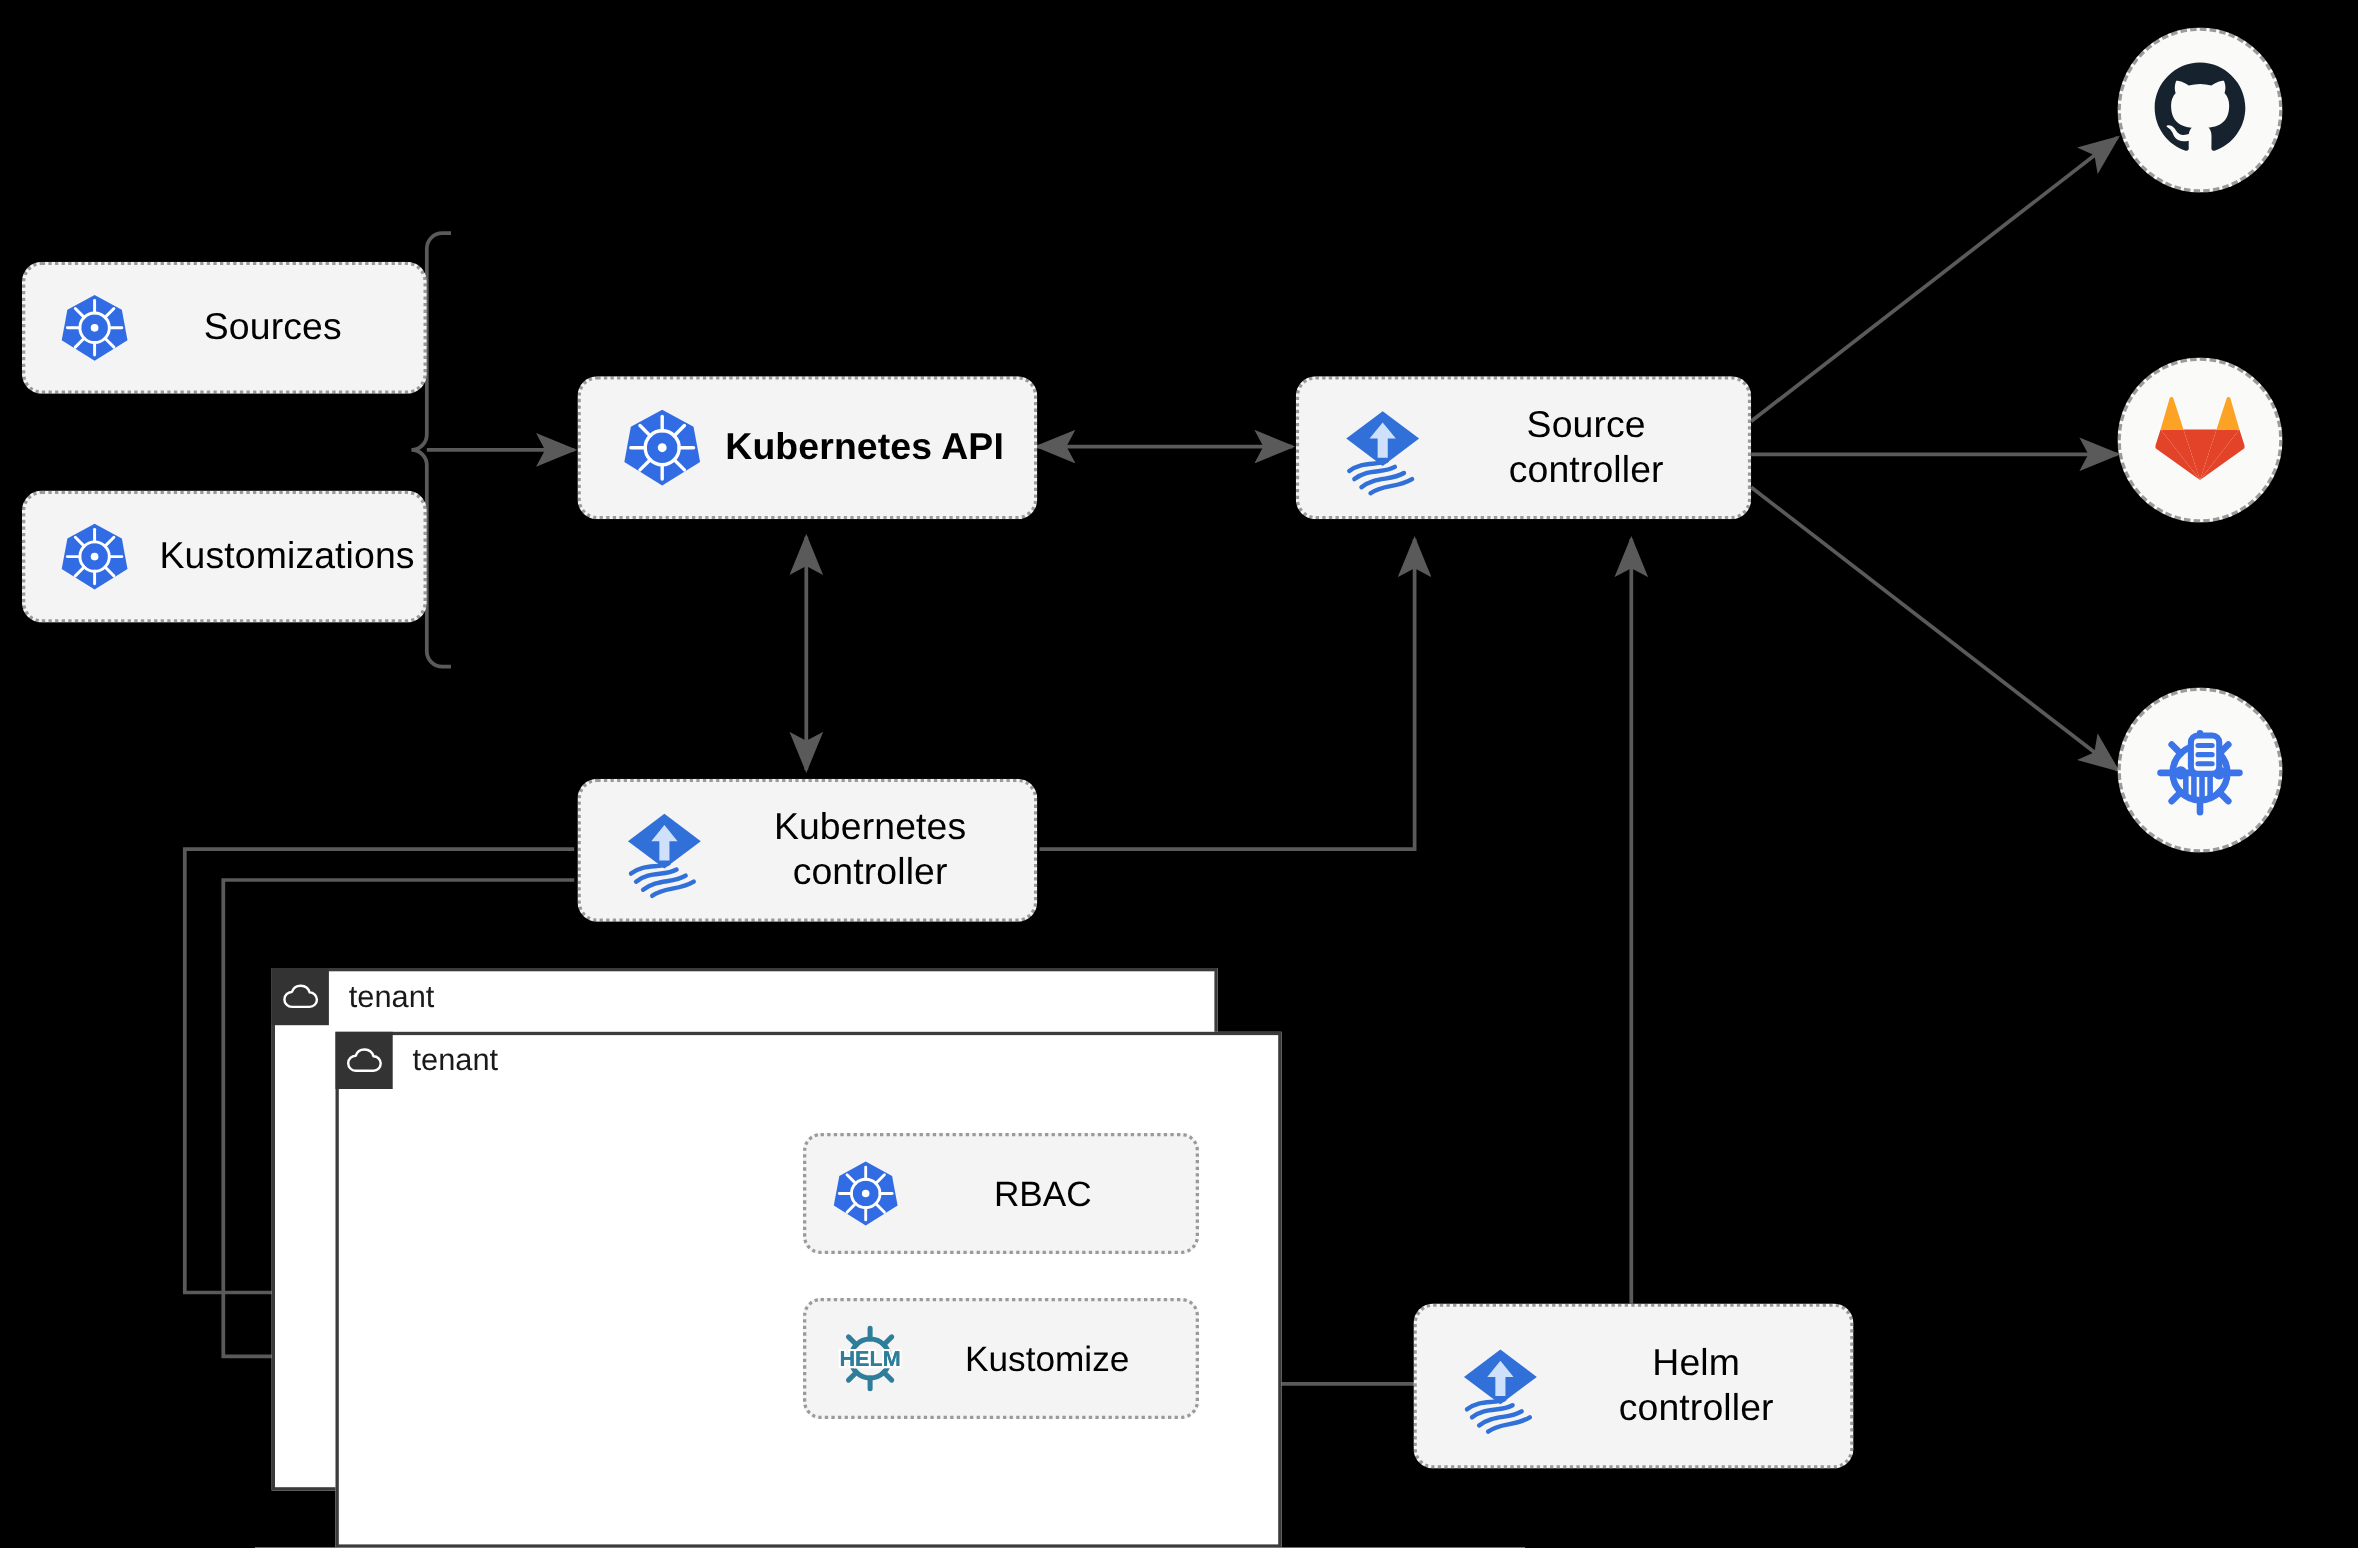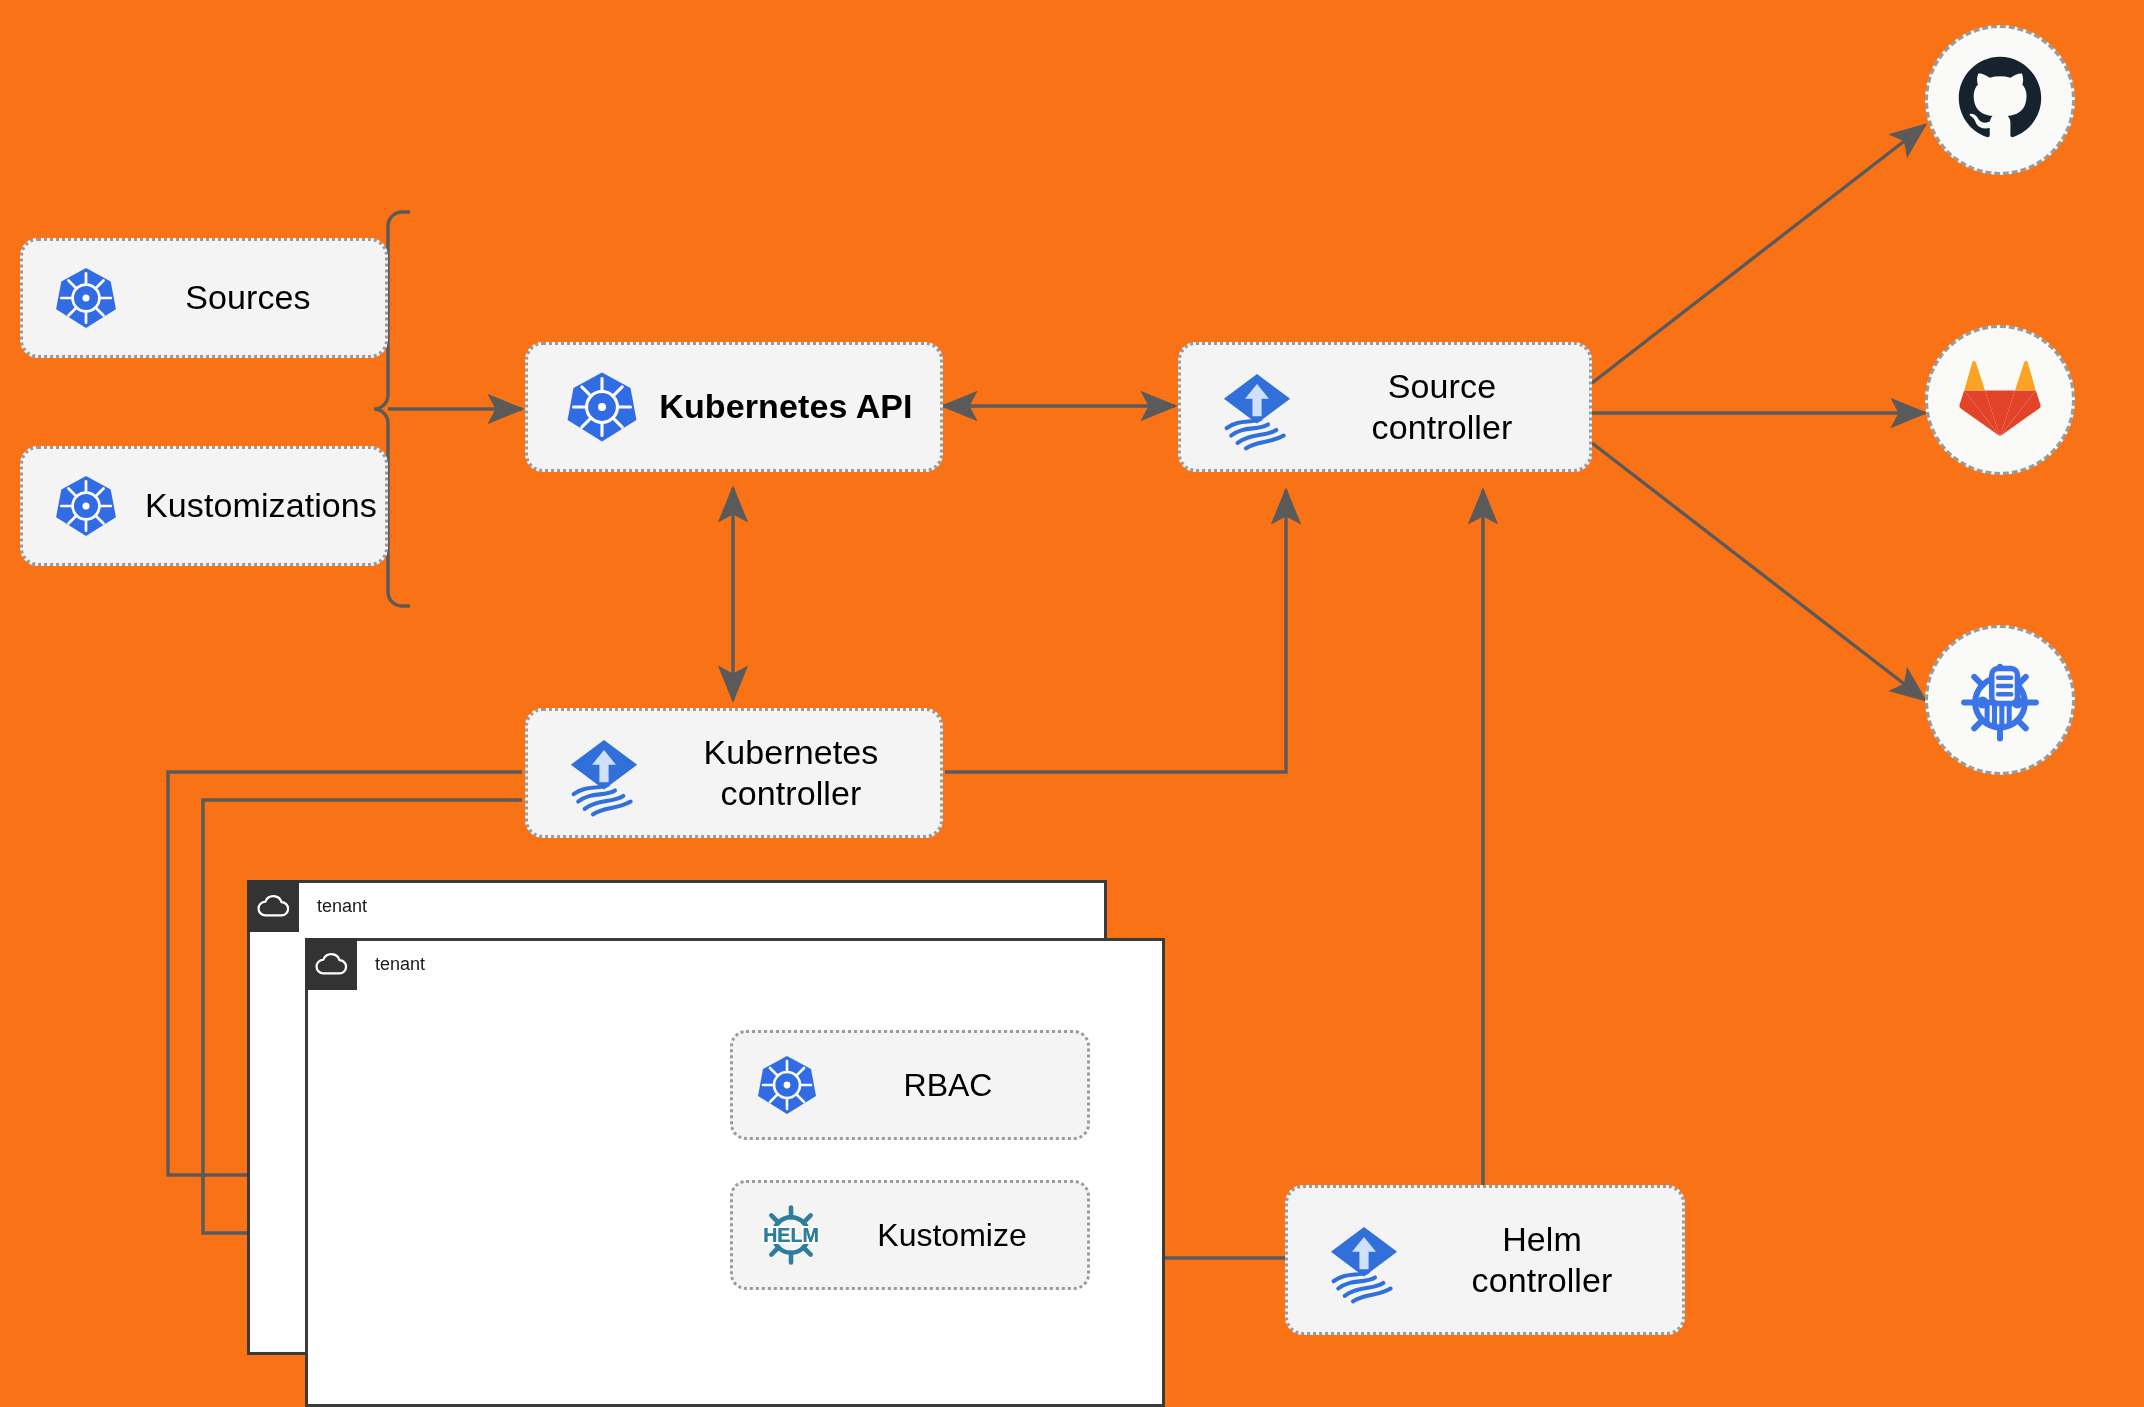--- a/index.html
+++ b/index.html
@@ -7,21 +7,21 @@
     padding: 0;
     background: #ffffff;
   }
   body {
     font-family: "Liberation Sans", sans-serif;
   }
   #stage {
     position: relative;
     width: 2144px;
     height: 1407px;
-    background: #f97316;
+    background: #000000;
     overflow: hidden;
   }
   #wires {
     position: absolute;
     left: 0; top: 0;
     width: 2144px;
     height: 1407px;
     pointer-events: none;
   }
 
@@ -89,21 +89,21 @@
     width: 52px;
     height: 52px;
     background: #333333;
     display: flex;
     align-items: center;
     justify-content: center;
     flex: 0 0 auto;
   }
   .tenant-name {
     margin-left: 18px;
-    font-size: 18px;
+    font-size: 28px;
     color: #1a1a1a;
     white-space: nowrap;
   }
   .res-box {
     position: absolute;
     box-sizing: border-box;
     background: #f4f4f4;
     border: 3px dotted #9a9a9a;
     border-radius: 16px;
     display: flex;

